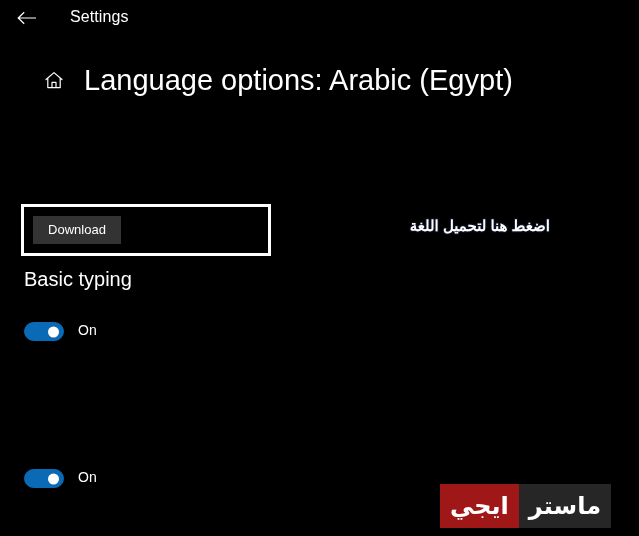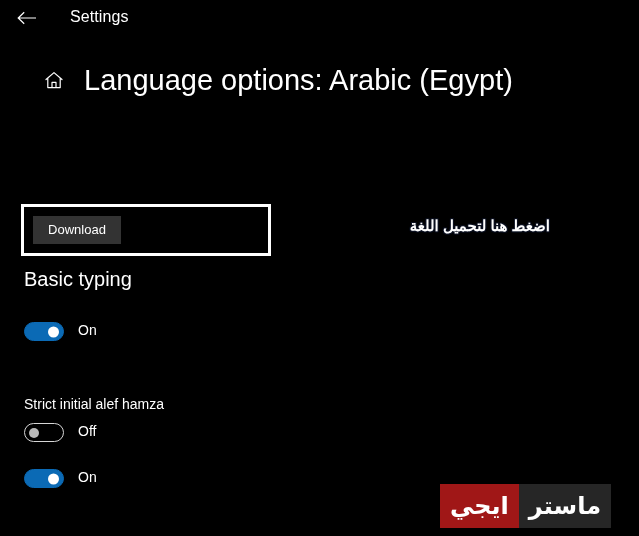--- a/index.html
+++ b/index.html
@@ -262,29 +262,20 @@
 
   <div class="setting-row row-0">
     <div class="toggle-line">
       <div class="toggle on">
         <div class="knob"></div>
       </div>
       <div class="toggle-state">On</div>
     </div>
   </div>
 
-  <div class="setting-row row-1">
-    <div class="setting-label">Strict initial alef hamza</div>
-    <div class="toggle-line">
-      <div class="toggle off">
-        <div class="knob"></div>
-      </div>
-      <div class="toggle-state">Off</div>
-    </div>
-  </div>
 
   <div class="setting-row row-2">
     <div class="toggle-line">
       <div class="toggle on">
         <div class="knob"></div>
       </div>
       <div class="toggle-state">On</div>
     </div>
   </div>
 

